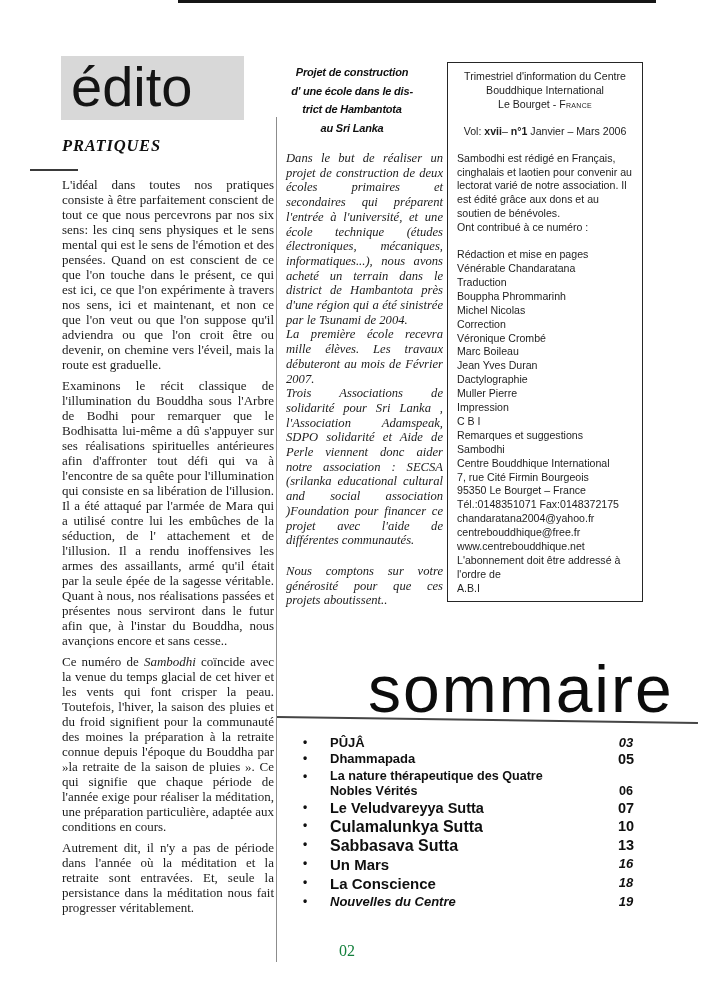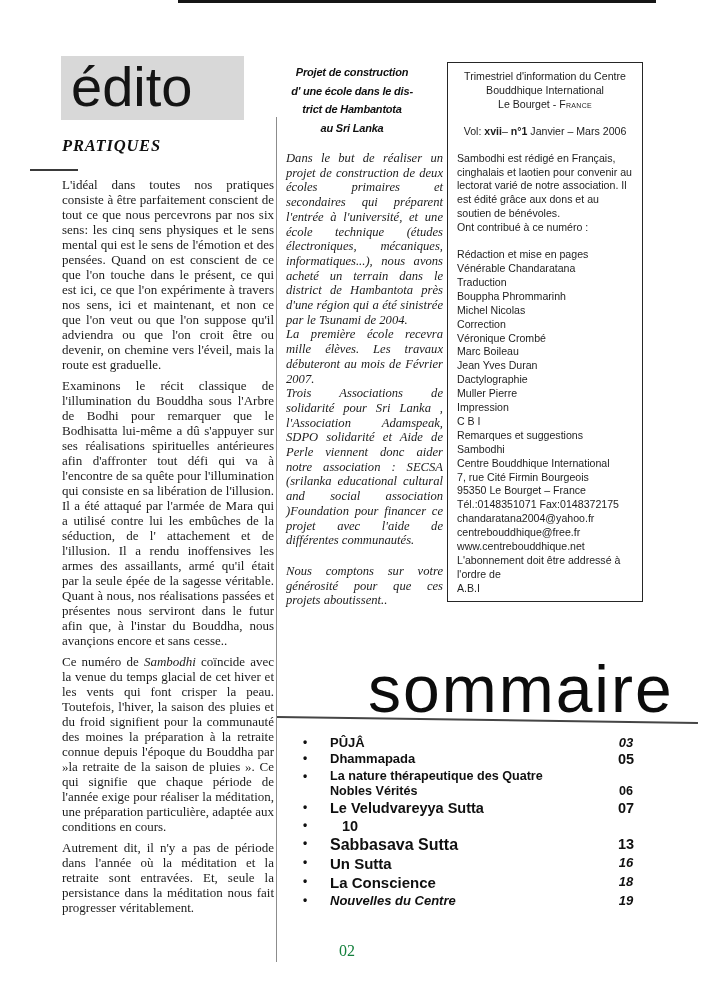--- a/index.html
+++ b/index.html
@@ -161,30 +161,31 @@
 Nobles Vérités</span>
       <span class="toc-page pg-end">06</span>
     </div>
     <div class="toc-row sz-md">
       <span class="toc-bullet">•</span>
       <span class="toc-label">Le Veludvareyya Sutta</span>
       <span class="toc-page">07</span>
     </div>
     <div class="toc-row sz-lg">
       <span class="toc-bullet">•</span>
+      <span class="toc-label">Culamalunkya Sutta</span>
       <span class="toc-page sz-md">10</span>
     </div>
     <div class="toc-row sz-lg">
       <span class="toc-bullet">•</span>
       <span class="toc-label">Sabbasava Sutta</span>
       <span class="toc-page sz-md">13</span>
     </div>
     <div class="toc-row sz-ml">
       <span class="toc-bullet">•</span>
-      <span class="toc-label">Un Sutta</span>
+      <span class="toc-label">Un Mars</span>
       <span class="toc-page pg-i sz-sm">16</span>
     </div>
     <div class="toc-row sz-ml">
       <span class="toc-bullet">•</span>
       <span class="toc-label">La Conscience</span>
       <span class="toc-page pg-i sz-sm">18</span>
     </div>
     <div class="toc-row sz-sm">
       <span class="toc-bullet">•</span>
       <span class="toc-label lbl-i">Nouvelles du Centre</span>

